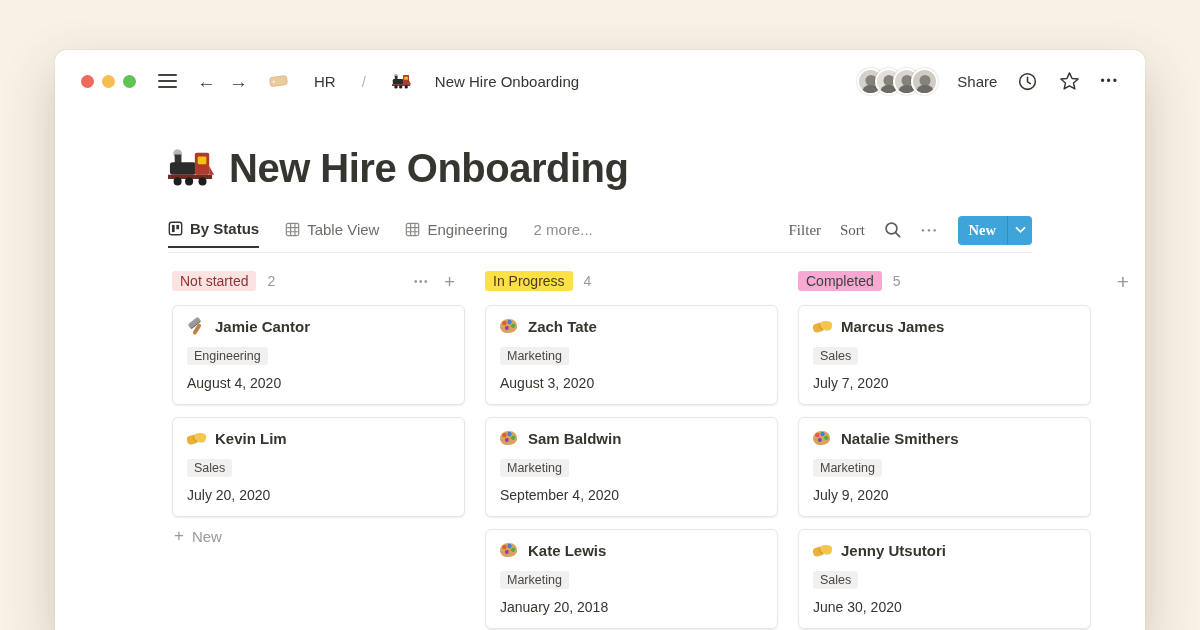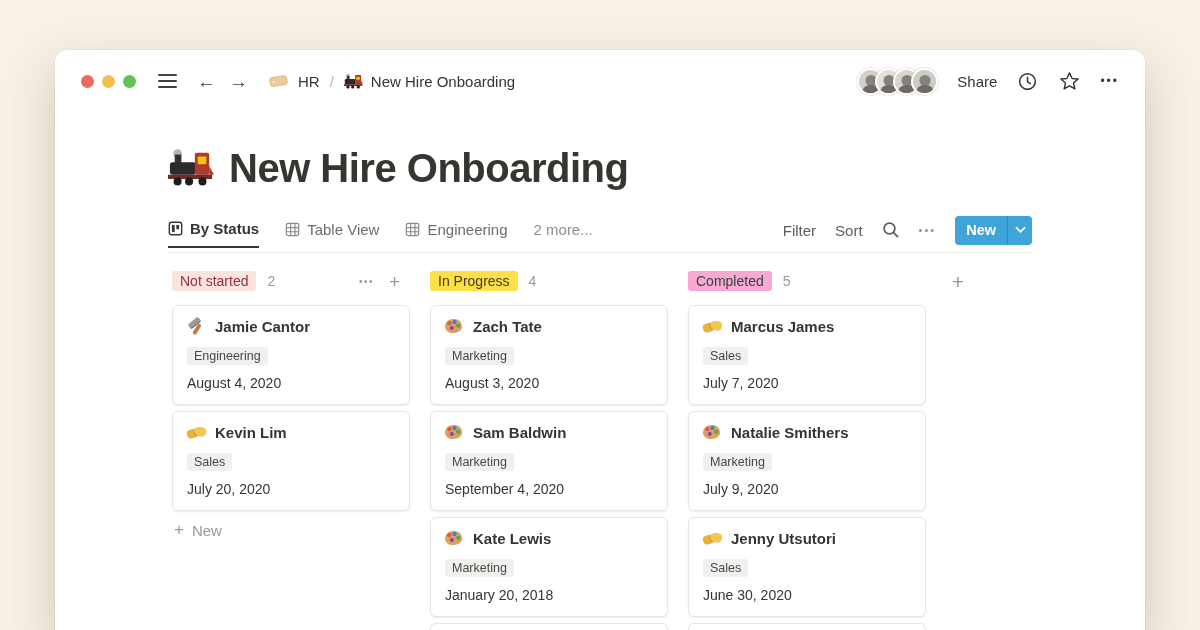--- a/index.html
+++ b/index.html
@@ -11,21 +11,21 @@
             box-shadow:0 0 0 1px rgba(0,0,0,.03), 0 20px 50px rgba(110,90,55,.28); }
 
   
   .topbar { height:62px; display:flex; align-items:center; padding:0 26px; }
   .traffic { display:flex; gap:8px; }
   .tl { width:13px; height:13px; border-radius:50%; }
   .tl.red{background:#EC6A5E;} .tl.yellow{background:#F4BE50;} .tl.green{background:#5FC454;}
   .hamburger { margin-left:22px; display:flex; flex-direction:column; gap:4px; cursor:pointer; }
   .hamburger span { width:19px; height:2.2px; background:#44423D; border-radius:1px; }
   .nav-arrow { font-size:19px; color:#44423D; margin-left:20px; cursor:pointer; line-height:1; }
-  .crumb { display:flex; align-items:center; gap:8px; margin-left:20px; font-size:15px; }
+  .crumb { display:flex; align-items:center; gap:24px; margin-left:20px; font-size:15px; }
   .crumb .sep { color:#B9B7B2; margin:0 2px; }
   .crumb-item { cursor:pointer; }
 
   .topbar-right { margin-left:auto; display:flex; align-items:center; gap:19px; }
   .avatars { display:flex; }
   .avatar { width:27px; height:27px; border-radius:50%; border:2px solid #fff; position:relative; overflow:hidden;
             box-shadow:0 0 2px rgba(0,0,0,.25); }
   .avatar + .avatar { margin-left:-9px; }
   .avatar::before { content:""; position:absolute; left:50%; top:5px; transform:translateX(-50%);
             width:11px; height:11px; border-radius:50%; background:#86827B; }
@@ -40,37 +40,37 @@
   
   .title-row { margin:34px 113px 0; display:flex; align-items:center; gap:15px; }
   .title-row h1 { font-size:40px; font-weight:700; letter-spacing:-.5px; color:#37352F; }
 
   
   .viewbar { margin:24px 113px 0; display:flex; align-items:center; border-bottom:1px solid #EDECE9; height:38px; }
   .tabs { display:flex; gap:26px; align-items:center; }
   .tab { display:flex; align-items:center; gap:7px; font-size:15px; color:#6F6D68; padding-bottom:9px; cursor:pointer; }
   .tab.active { color:#37352F; font-weight:700; border-bottom:2.5px solid #37352F; margin-bottom:-1px; }
   .more-link { font-size:15px; color:#908F8B; padding-bottom:9px; cursor:pointer; }
-  .view-actions { margin-left:auto; display:flex; align-items:center; gap:19px; padding-bottom:7px; }
+  .view-actions { margin-left:auto; display:flex; align-items:center; gap:19px; padding-bottom:7px;font-family:Liberation Serif, serif; }
   .va-text { font-size:15px; color:#5F5D59; cursor:pointer; }
   .va-dots { font-size:11px; letter-spacing:2px; color:#908F8B; cursor:pointer; }
   .new-btn { display:flex; align-items:stretch; height:29px; border-radius:4px; overflow:hidden; cursor:pointer; }
   .new-btn .main { color:#fff; font-size:14.5px; font-weight:700; display:flex; align-items:center; padding:0 11px; }
   .new-btn .split { width:25px; display:flex; align-items:center; justify-content:center; border-left:1px solid rgba(0,0,0,.14); }
 
   
   .board { margin:16px 0 0 117px; display:flex; gap:20px; align-items:flex-start; }
-  .column { width:238px; flex:none; }
+  .column { width:293px; flex:none; }
   .col-header { display:flex; align-items:center; height:24px; margin-bottom:12px; padding-right:10px; }
   .badge { font-size:14px; padding:2px 8px; border-radius:3px; cursor:pointer; }
   .count { margin-left:11px; font-size:14px; color:#9A9894; }
   .col-actions { margin-left:auto; display:flex; gap:15px; align-items:center; color:#9A9894; }
   .col-actions .dots { font-size:10px; letter-spacing:1.5px; cursor:pointer; }
   .col-actions .plus { font-size:19px; line-height:1; cursor:pointer; }
-  .cards { display:flex; flex-direction:column; gap:6px; }
+  .cards { display:flex; flex-direction:column; gap:12px; }
   .card { background:#fff; border:1px solid #E8E6E2; border-radius:6px; padding:11px 14px 13px;
           box-shadow:0 1px 3px rgba(15,15,15,.05), 0 1px 1px rgba(15,15,15,.03); cursor:pointer; }
   .card-name { display:flex; align-items:center; gap:9px; font-size:15px; font-weight:700; color:#37352F; }
   .card-tag { display:inline-block; margin-top:11px; background:#F1F0EE; color:#494744;
               font-size:12.5px; padding:2px 7px; border-radius:3px; }
   .card-date { margin-top:10px; font-size:14px; color:#37352F; }
   .col-new { display:flex; align-items:center; gap:8px; margin-top:9px; color:#9B9A97; font-size:15px; cursor:pointer; padding-left:2px; }
   .col-new .plus { font-size:17px; }
   .add-group { flex:none; width:24px; margin-top:1px; color:#9A9894; font-size:21px; text-align:center; cursor:pointer; }
 

